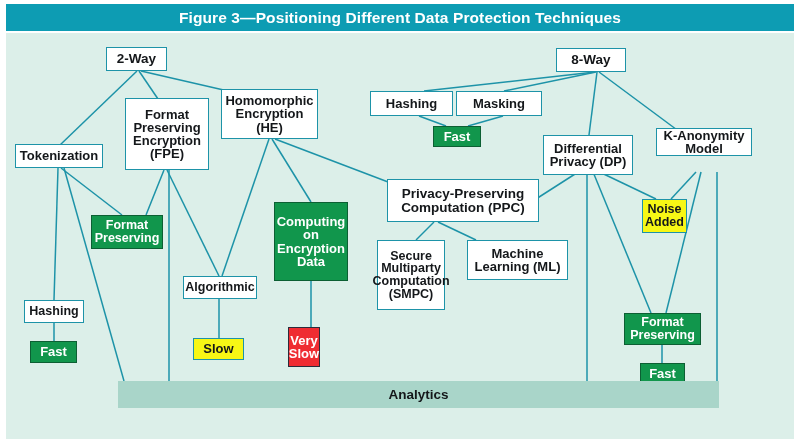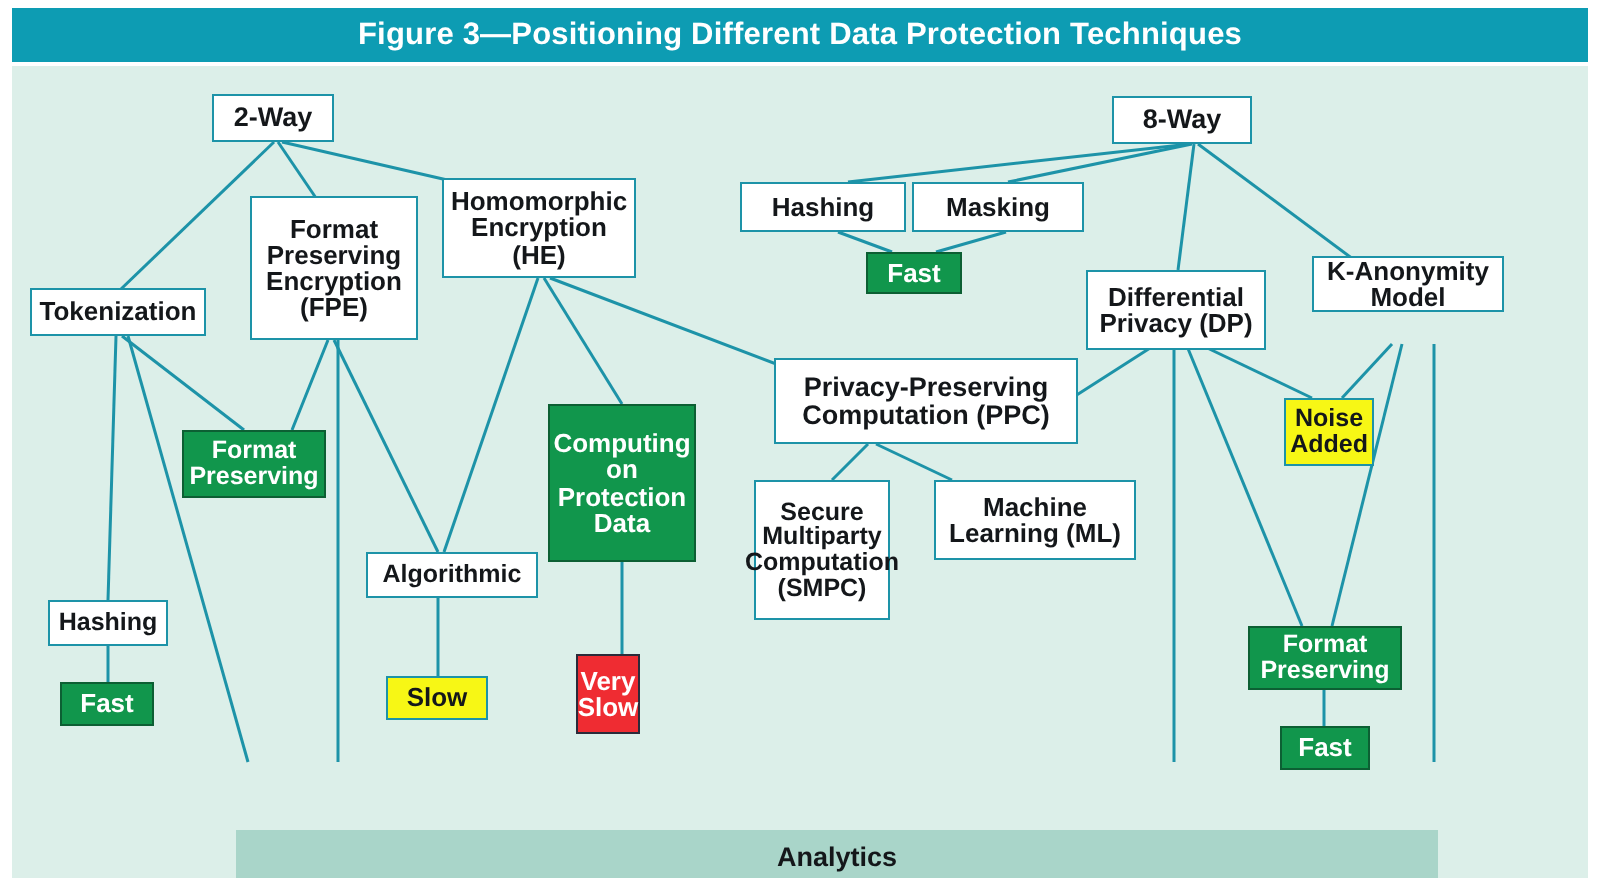--- a/index.html
+++ b/index.html
@@ -62,21 +62,20 @@
     background:#ef2c32;
     border:1.6px solid #2b2b3a;
     color:#ffffff;
     font-weight:bold;
   }
   .n-band{
     background:#a9d5c9;
     border:none;
     color:#14171a;
     font-weight:bold;
-    margin-top:34px;
   }
 </style>
 </head>
 <body>
 
 <div id="figure">
 
   <div id="titlebar">
     <span class="ttext">Figure 3—Positioning Different Data Protection Techniques</span>
   </div>
@@ -149,28 +148,28 @@
 
     <div class="node n-white" style="left:9px;top:111px;width:88px;height:24px;font-size:13px;">
       <span class="lbl">Tokenization</span>
     </div>
 
     <div class="node n-green" style="left:85px;top:182px;width:72px;height:34px;font-size:12.5px;white-space:pre-line;">
       <span class="lbl">Format
 Preserving</span>
     </div>
 
-    <div class="node n-white" style="left:177px;top:243px;width:86px;height:23px;font-size:12.5px;">
+    <div class="node n-white" style="left:177px;top:243px;width:74px;height:23px;font-size:12.5px;">
       <span class="lbl">Algorithmic</span>
     </div>
 
     <div class="node n-green" style="left:268px;top:169px;width:74px;height:79px;font-size:13px;white-space:pre-line;">
       <span class="lbl">Computing
 on
-Protection
+Encryption
 Data</span>
     </div>
 
     <div class="node n-white" style="left:18px;top:267px;width:60px;height:23px;font-size:12.5px;">
       <span class="lbl">Hashing</span>
     </div>
 
     <div class="node n-green" style="left:24px;top:308px;width:47px;height:22px;font-size:13px;">
       <span class="lbl">Fast</span>
     </div>

